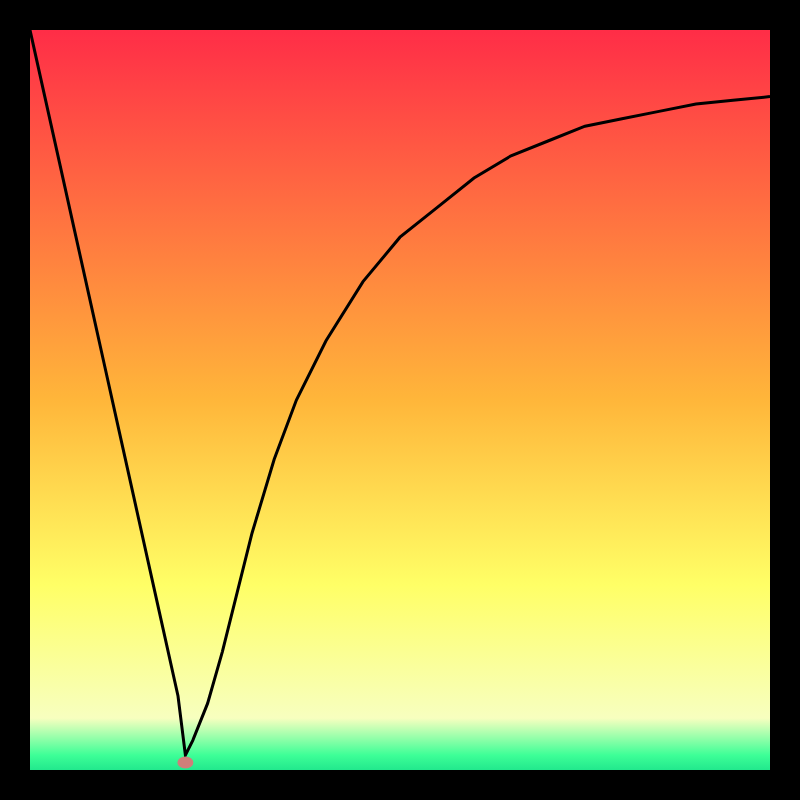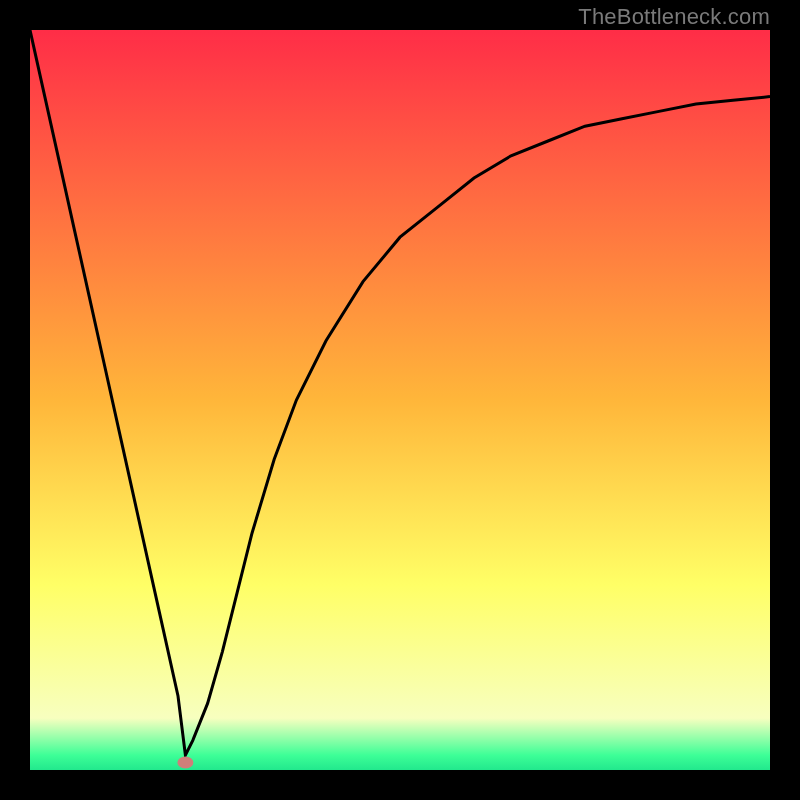--- a/index.html
+++ b/index.html
@@ -35,21 +35,20 @@
     font-size: 22px;
     font-weight: 500;
     letter-spacing: 0.2px;
   }
 </style>
 </head>
 <body>
 
 <div class="frame">
 
-  <div class="attribution">TheBottleneck.com</div>
 
   <div class="plot-area">
     <svg id="chart-svg" width="740" height="740" viewBox="0 0 740 740">
       <defs>
         <linearGradient id="bg-grad" x1="0" y1="0" x2="0" y2="1">
             <stop offset="0%" stop-color="#ff2d47"></stop>
             <stop offset="50%" stop-color="#ffb63a"></stop>
             <stop offset="75%" stop-color="#ffff66"></stop>
             <stop offset="93%" stop-color="#f7ffbf"></stop>
             <stop offset="98%" stop-color="#3dff97"></stop>

